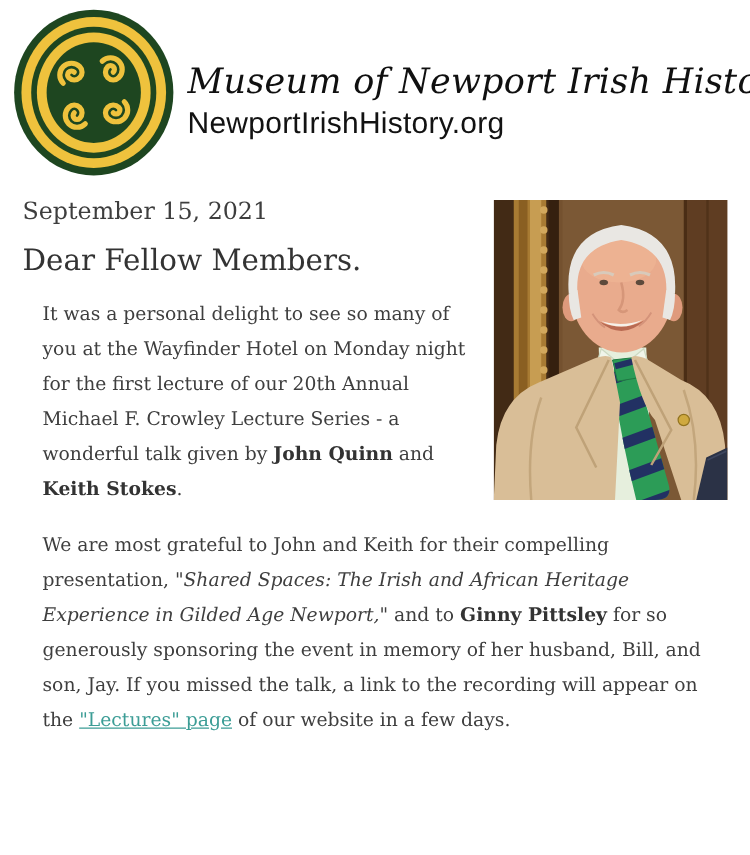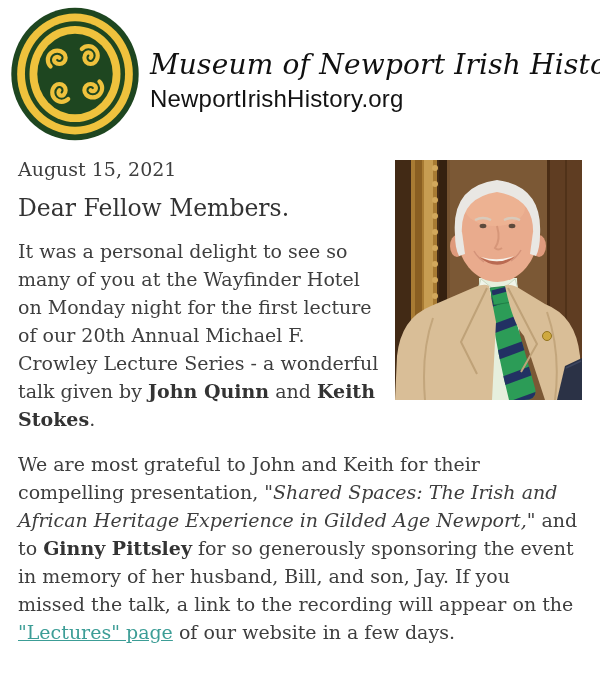--- a/index.html
+++ b/index.html
@@ -51,23 +51,23 @@
   .photo svg { width: 100%; height: 100%; display: block; }
   .date { font-size: 19px; color: #3e3e3e; margin: 0 0 14px; }
   .greeting {
     font-size: 23.5px;
     font-weight: normal;
     color: #333333;
     margin: 0 0 15px;
     font-family: "DejaVu Serif", serif;
   }
   .para {
-    font-size: 19px;
+    font-size: 15px;
     line-height: 28px;
-    margin: 0 0 17px;
+    margin: 0 16px 17px;
     color: #3e3e3e;
   }
   .seg-bold { font-weight: bold; color: #333333; }
   .seg-italic { font-style: italic; }
   a.seg-link { color: #3c9d96; text-decoration: underline; cursor: pointer; }
 </style>
 </head>
 <body>
 
 <div class="page">
@@ -182,19 +182,19 @@
         <path d="M84,97 Q103,113 121,96 Q103,106 84,97 Z" fill="#B96A52"></path>
         <path d="M86,97 Q103,106 119,96 Q103,102 86,97 Z" fill="#F6F1EA"></path>
         <path d="M79,91 Q83,98 89,102" fill="none" stroke="#D4937A" stroke-width="1.5"></path>
         <path d="M126,90 Q122,97 116,101" fill="none" stroke="#D4937A" stroke-width="1.5"></path>
 
         <path d="M170,206 L187,198 L187,240 L162,240 Z" fill="#2B3246"></path>
         <path d="M171,208 L186,201" fill="none" stroke="#3D465F" stroke-width="1.5"></path>
       </svg>
     </figure>
 
-    <p class="date">August 15, 2021</p>
+    <p class="date">September 15, 2021</p>
     <h2 class="greeting">Dear Fellow Members.</h2>
     <p class="para"><span class="seg-normal">It was a personal delight to see so many of you at the Wayfinder Hotel on Monday night for the first lecture of our 20th Annual Michael F. Crowley Lecture Series - a wonderful talk given by </span><span class="seg-bold">John Quinn</span><span class="seg-normal"> and </span><span class="seg-bold">Keith Stokes</span><span class="seg-normal">.</span></p>
     <p class="para"><span class="seg-normal">We are most grateful to John and Keith for their compelling presentation, </span><span class="seg-italic">"Shared Spaces: The Irish and African Heritage Experience in Gilded Age Newport,"</span><span class="seg-normal"> and to </span><span class="seg-bold">Ginny Pittsley</span><span class="seg-normal"> for so generously sponsoring the event in memory of her husband, Bill, and son, Jay. If you missed the talk, a link to the recording will appear on the </span><a href="#" class="seg-link">"Lectures" page</a><span class="seg-normal"> of our website in a few days.</span></p>
 
   </main>
 </div>
 
 </body></html>

